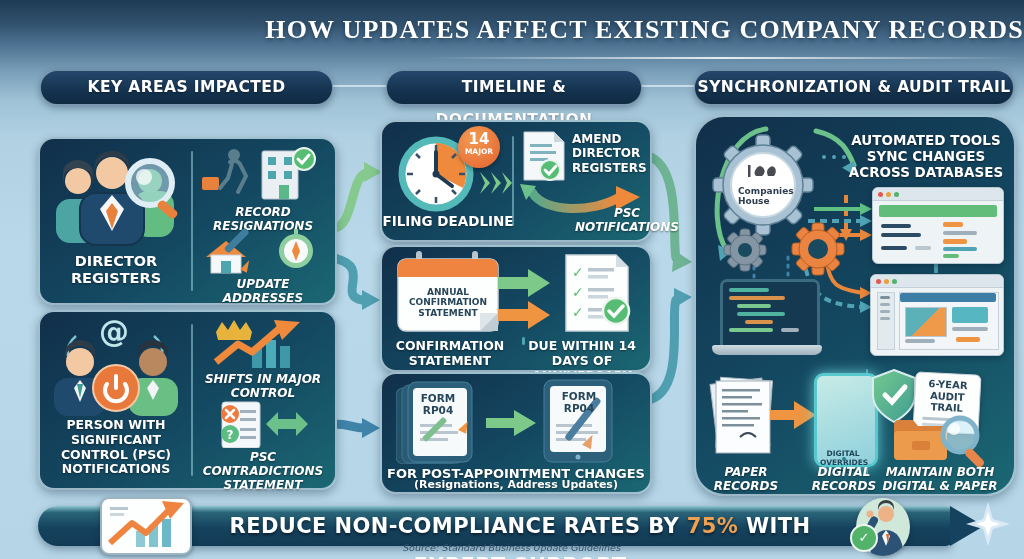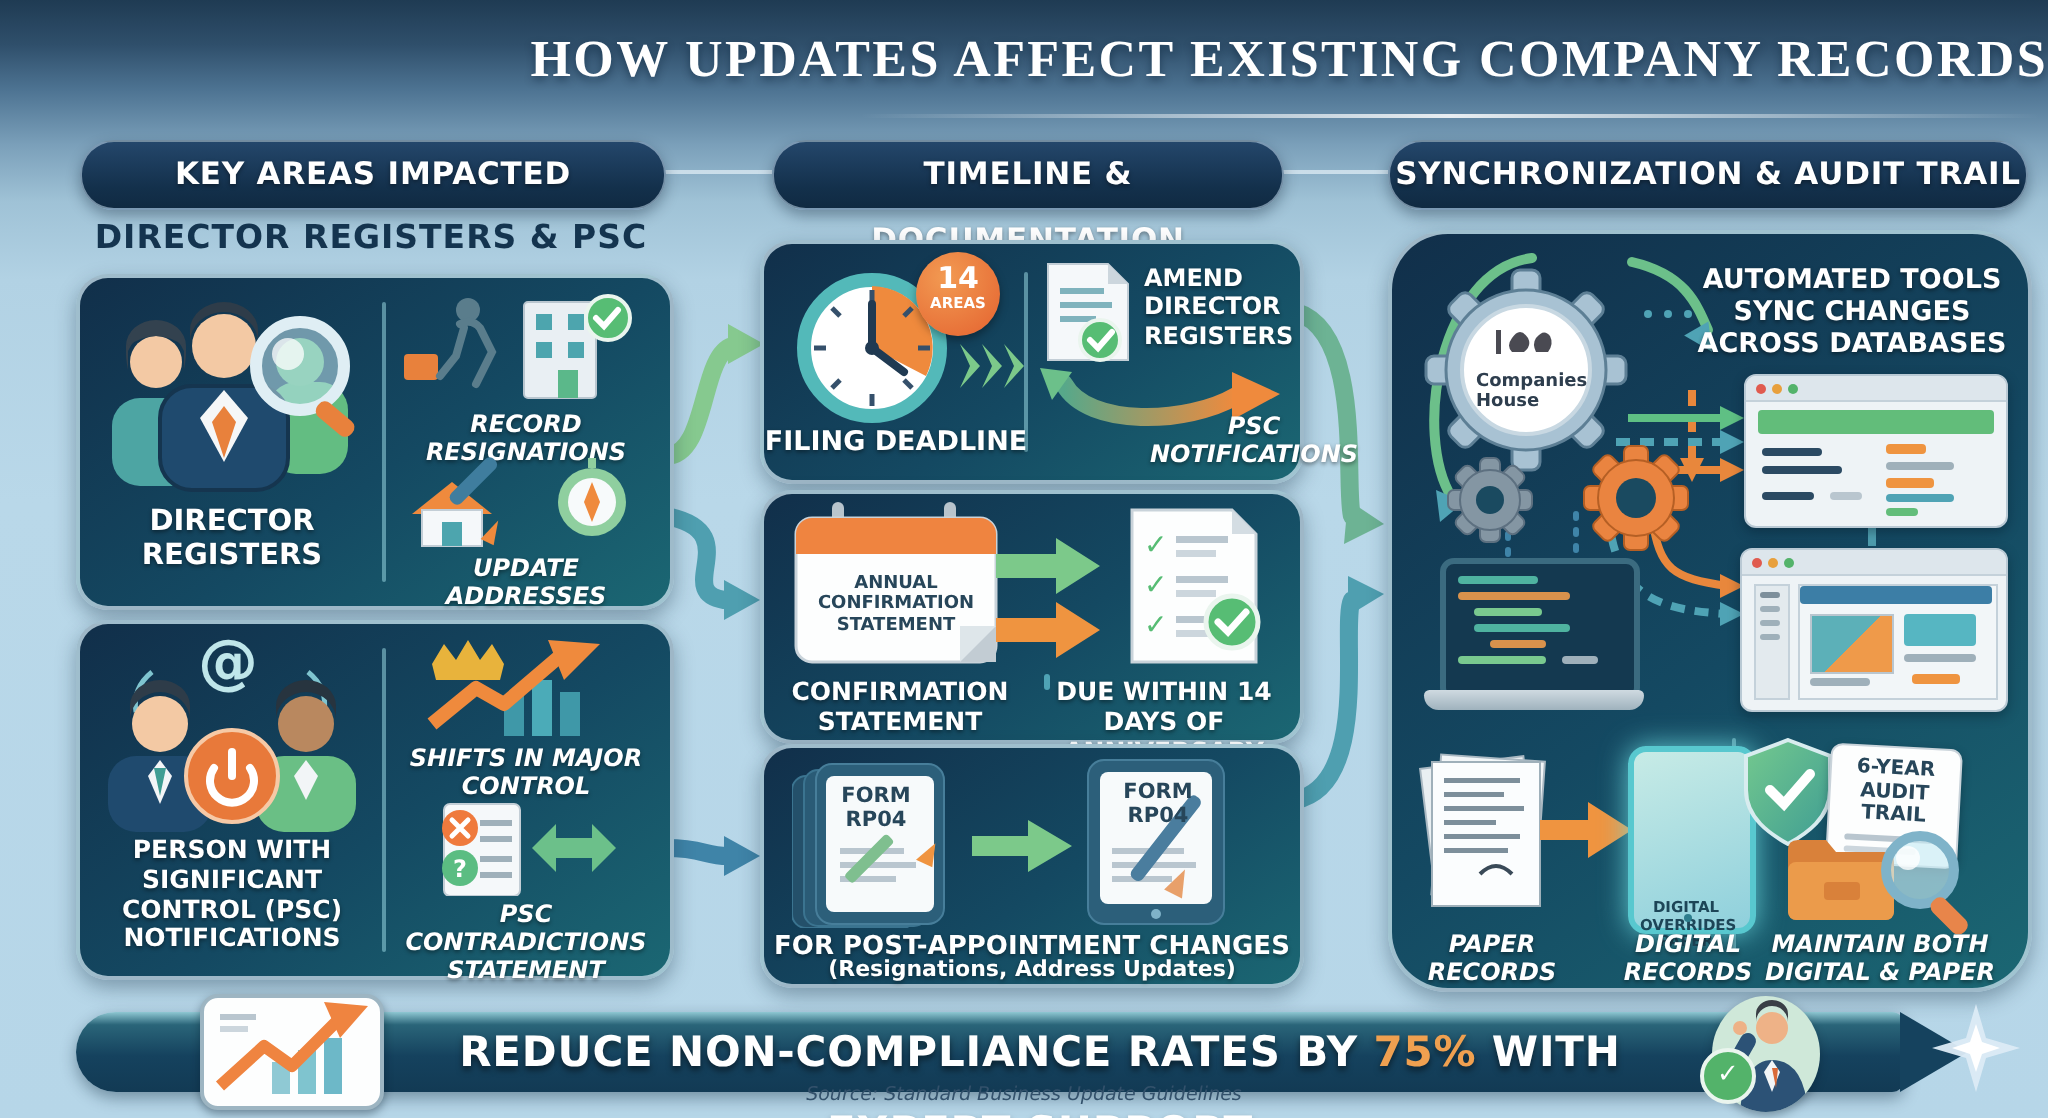--- a/index.html
+++ b/index.html
@@ -62,21 +62,20 @@
 
   <div class="abs title">HOW UPDATES AFFECT EXISTING COMPANY RECORDS</div>
   <div class="abs title-shine"></div>
 
   <div class="abs pill-link" style="left:331px;width:55px;"></div>
   <div class="abs pill-link" style="left:640px;width:54px;"></div>
   <div class="abs pill" style="left:40px;width:291px;">KEY AREAS IMPACTED</div>
   <div class="abs pill" style="left:386px;width:254px;">TIMELINE &amp; DOCUMENTATION</div>
   <div class="abs pill" style="left:694px;width:318px;">SYNCHRONIZATION &amp; AUDIT TRAIL</div>
 
-  <div class="abs subtitle">DIRECTOR REGISTERS &amp; PSC</div>
 
   <svg class="abs" style="left:0;top:0;pointer-events:none;" width="1024" height="559">
     <path d="M333 228 C354 228 350 178 366 173" stroke="#86c98f" stroke-width="9" fill="none" stroke-linecap="round"></path>
     <polygon points="364,162 382,172 364,182" fill="#86c98f"></polygon>
     <path d="M333 258 C374 266 336 296 362 300" stroke="#4f9fb0" stroke-width="9" fill="none" stroke-linecap="round"></path>
     <polygon points="362,290 380,300 362,310" fill="#4f9fb0"></polygon>
     <path d="M333 424 C352 424 352 428 364 428" stroke="#3f84a8" stroke-width="9" fill="none" stroke-linecap="round"></path>
     <polygon points="362,418 380,428 362,438" fill="#3f84a8"></polygon>
     <path d="M648 156 C682 166 672 244 676 258" stroke="#6db394" stroke-width="9" fill="none" stroke-linecap="round"></path>
     <polygon points="674,250 692,262 672,272" fill="#6db394"></polygon>
@@ -197,21 +196,21 @@
           <line x1="56" y1="60" x2="60" y2="64"></line>
         <line x1="60" y1="24" x2="56" y2="28"></line>
           <line x1="24" y1="60" x2="20" y2="64"></line>
       </g>
       <line x1="40" y1="44" x2="40" y2="22" stroke="#203a52" stroke-width="4" stroke-linecap="round"></line>
       <line x1="40" y1="44" x2="56" y2="56" stroke="#203a52" stroke-width="4" stroke-linecap="round"></line>
       <circle cx="40" cy="44" r="3.5" fill="#203a52"></circle>
     </svg>
     <div class="abs" style="left:76px;top:4px;width:42px;height:42px;border-radius:50%;background:radial-gradient(circle at 35% 30%,#f29a52,#e4622f);box-shadow:0 2px 4px rgba(0,0,0,.35);text-align:center;">
       <div style="font-size:15px;font-weight:bold;color:#fff;margin-top:6px;line-height:1;">14</div>
-      <div style="font-size:7.5px;font-weight:bold;color:#fff;">AREAS</div>
+      <div style="font-size:7.5px;font-weight:bold;color:#fff;">MAJOR</div>
 
     </div>
     <div class="abs lbl" style="left:0px;top:92px;width:132px;font-size:13.5px;">FILING DEADLINE</div>
 
     <svg class="abs" style="left:98px;top:50px;" width="34" height="22">
       <polygon points="0,0 10,11 0,22 5,11" fill="#7cc98a"></polygon>
       <polygon points="11,0 21,11 11,22 16,11" fill="#7cc98a"></polygon>
       <polygon points="22,0 32,11 22,22 27,11" fill="#7cc98a"></polygon>
     </svg>
 

